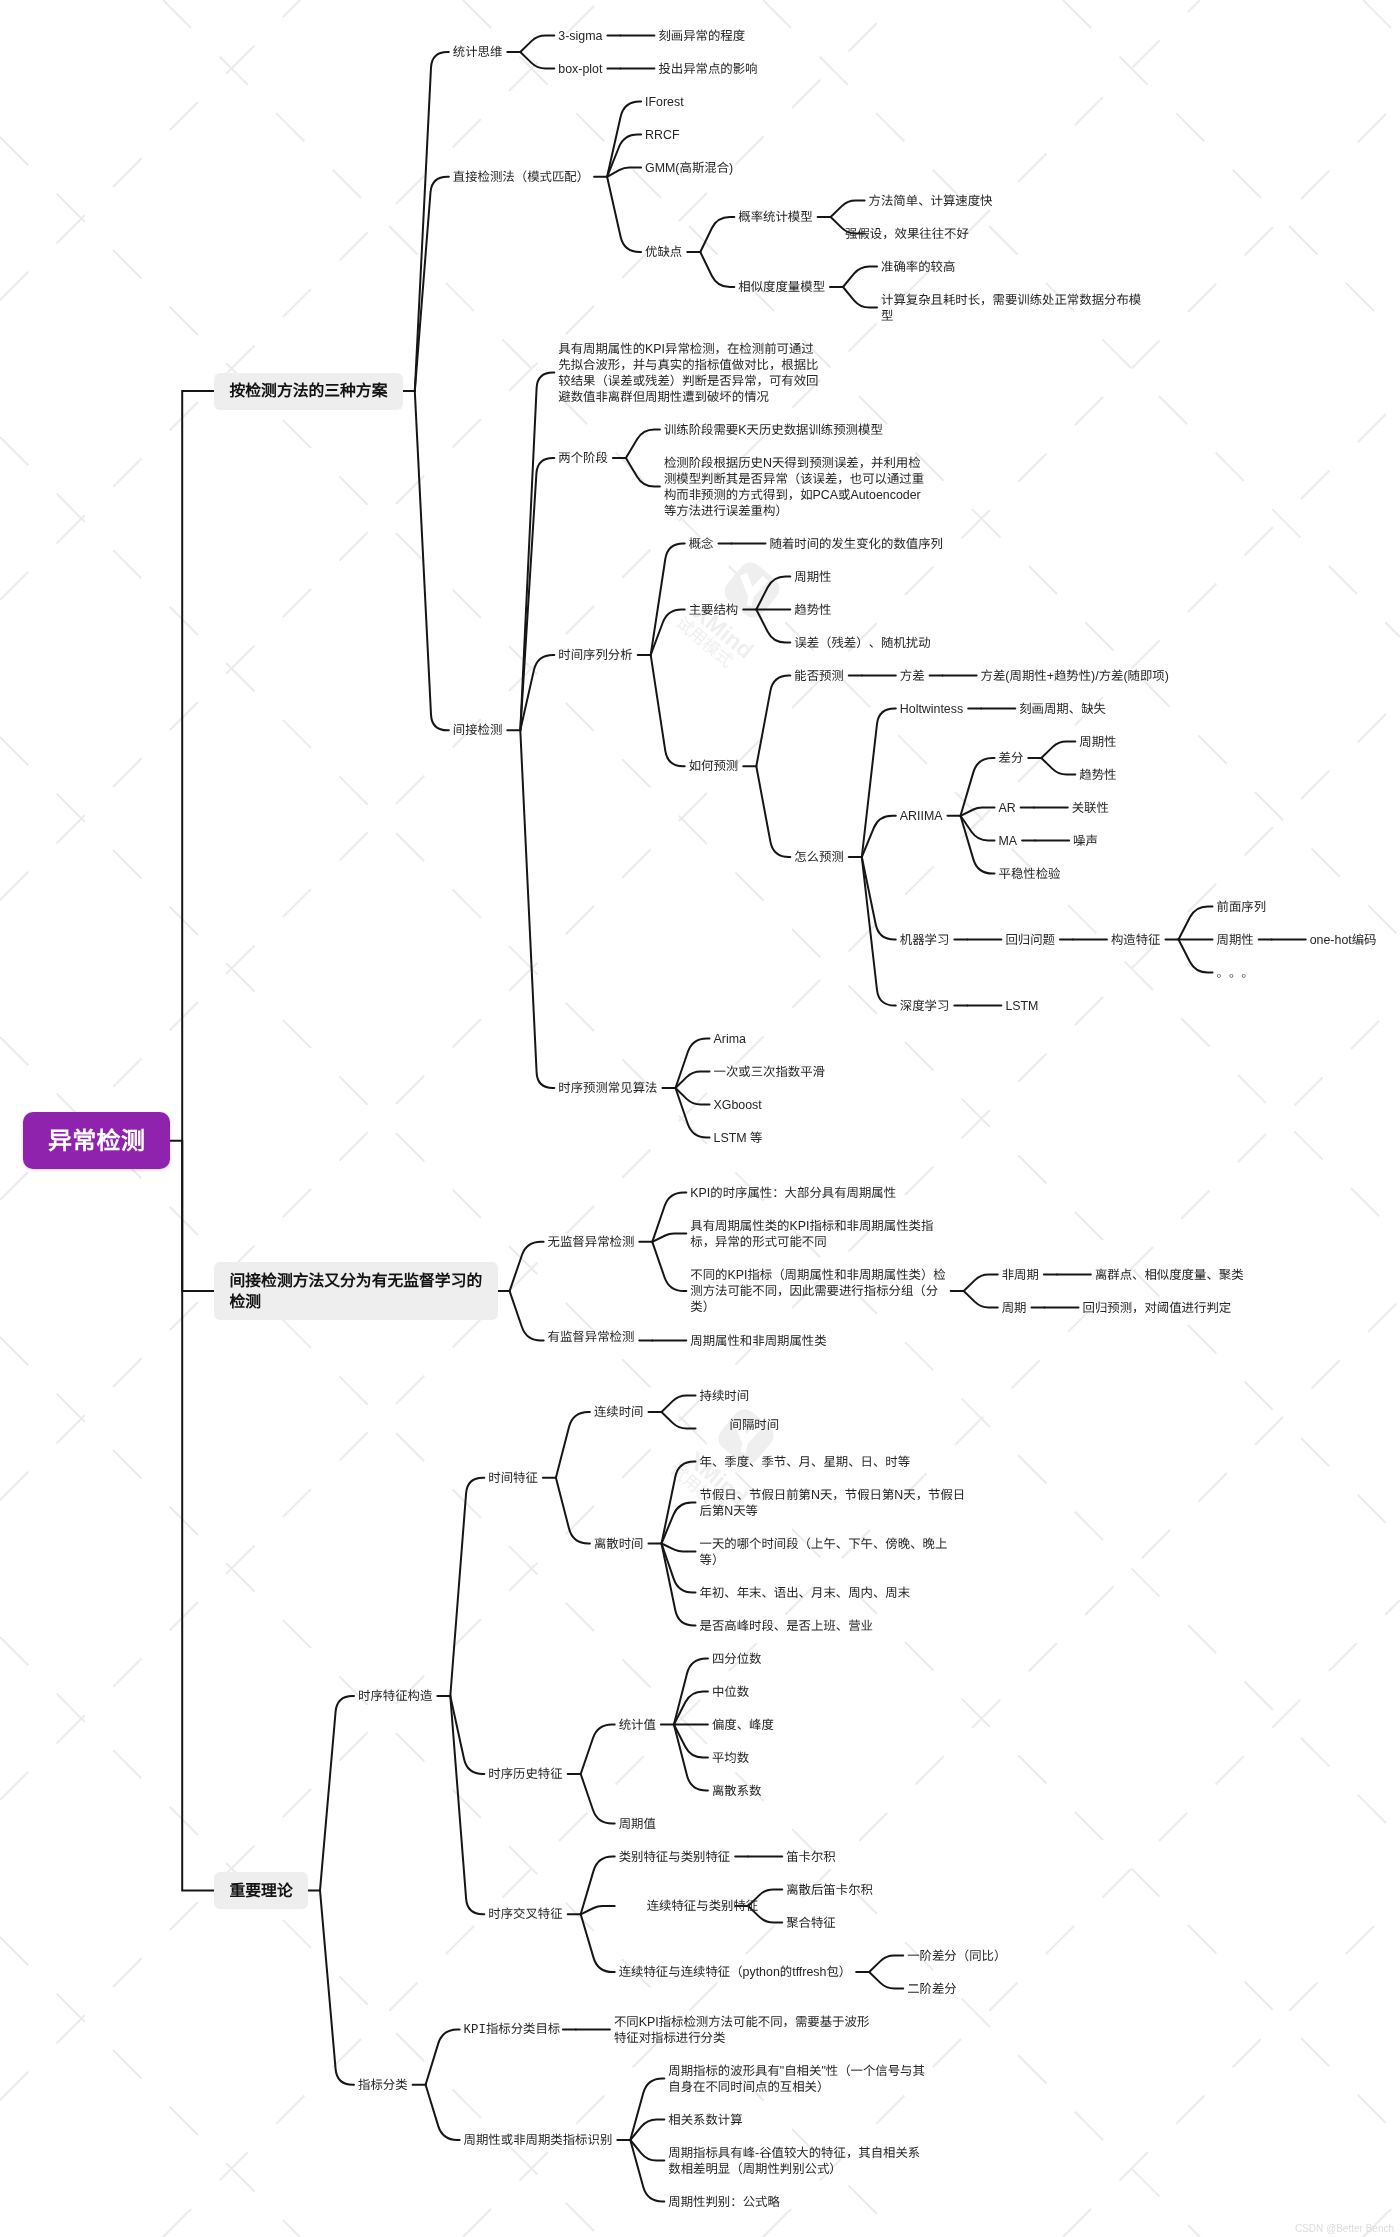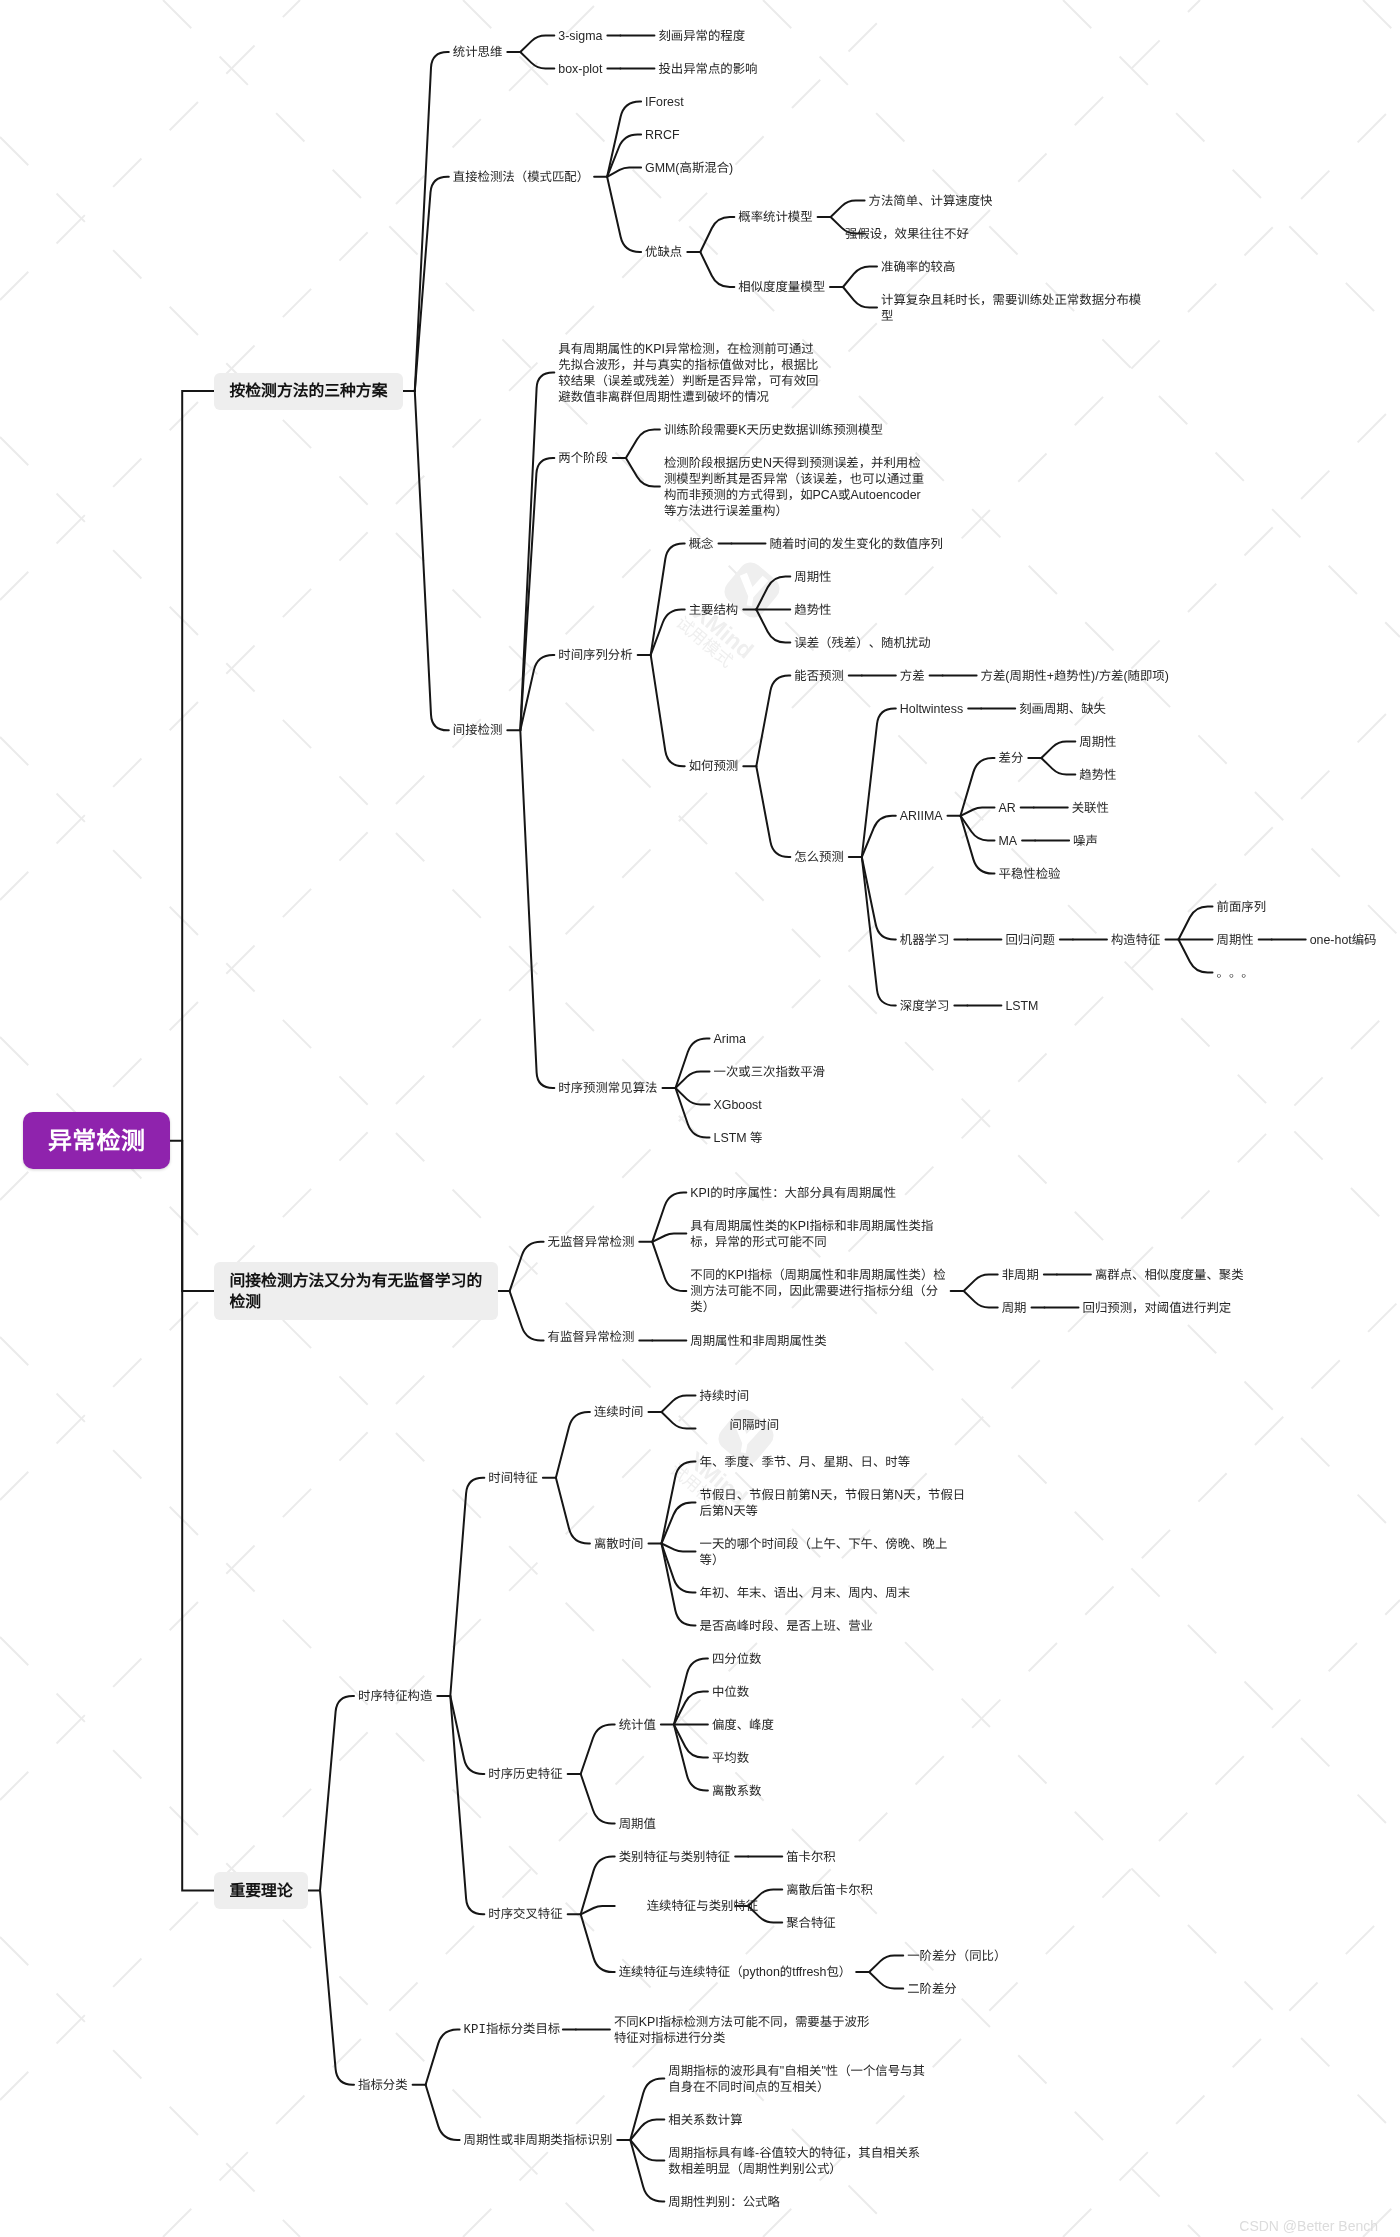--- a/index.html
+++ b/index.html
@@ -11,22 +11,22 @@
   #wm{position:absolute;left:0;top:0;width:1400px;height:2237px;z-index:0;pointer-events:none;}
   #brand{position:absolute;left:0;top:0;width:1400px;height:2237px;z-index:0;pointer-events:none;}
   #edges{position:absolute;left:0;top:0;width:1400px;height:2237px;z-index:1;pointer-events:none;}
   .node{position:absolute;z-index:2;white-space:pre;line-height:16px;
         font-size:12.4px;color:#262626;text-spacing-trim:space-all;}
   .node.root{background:#8f23ad;color:#fff;font-weight:700;font-size:24px;
         border-radius:10px;padding:16px 25px;line-height:25px;letter-spacing:0.3px;
         box-shadow:0 1px 3px rgba(0,0,0,.18);}
   .node.l1{background:#eeeeee;color:#131313;font-weight:700;font-size:15.8px;
         border-radius:6px;padding:7.8px 15.3px;line-height:21.5px;}
-  #credit{position:absolute;right:22px;bottom:3px;z-index:3;color:#dcdcdc;
-        font-size:14px;font-family:"Liberation Sans",sans-serif;}
+  #credit{position:absolute;right:6px;bottom:3px;z-index:3;color:#dcdcdc;
+        font-size:10px;font-family:"Liberation Sans",sans-serif;}
 </style>
 <style>.node.root{background:#8f23ad;color:#ffffff;}.node.l1{background:#eeeeee;color:#131313;}.node{color:#262626;}</style></head>
 <body>
 
 <div id="canvas" style="background: rgb(255, 255, 255);">
   <svg id="wm" viewBox="0 0 1400 2237">
       <g stroke="#ebebeb" stroke-width="2" fill="none" stroke-dasharray="40 40">
         <path d="M 0 2237 L 0 2237"></path>
         <path d="M 0 1937 L 300 2237"></path>
         <path d="M 0 1637 L 600 2237"></path>

